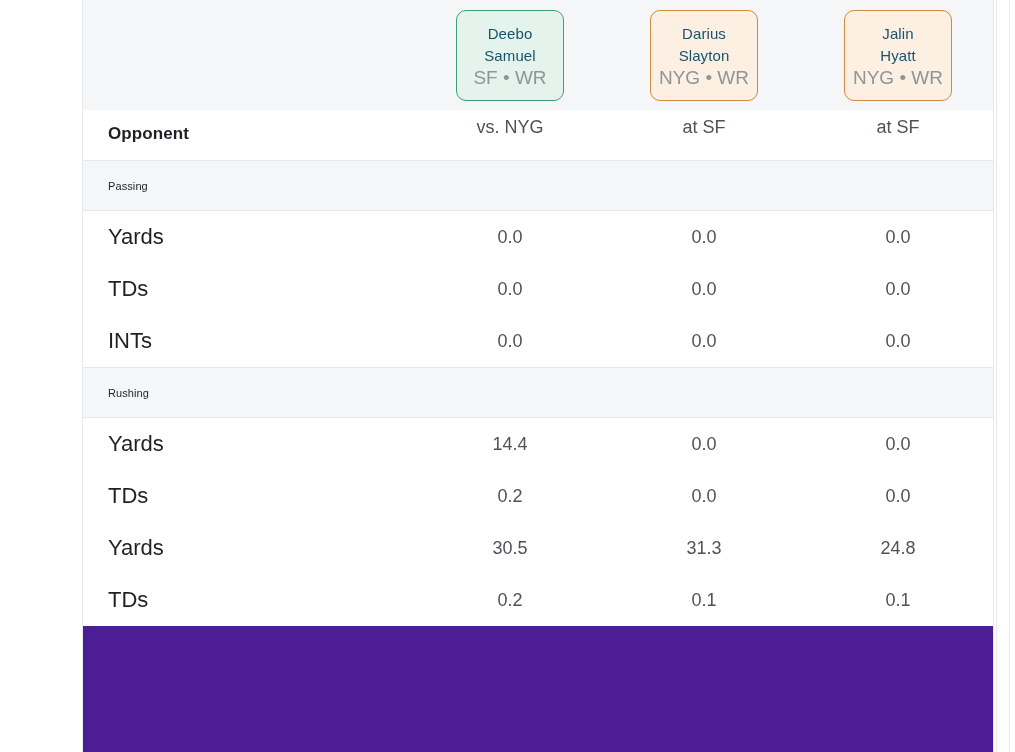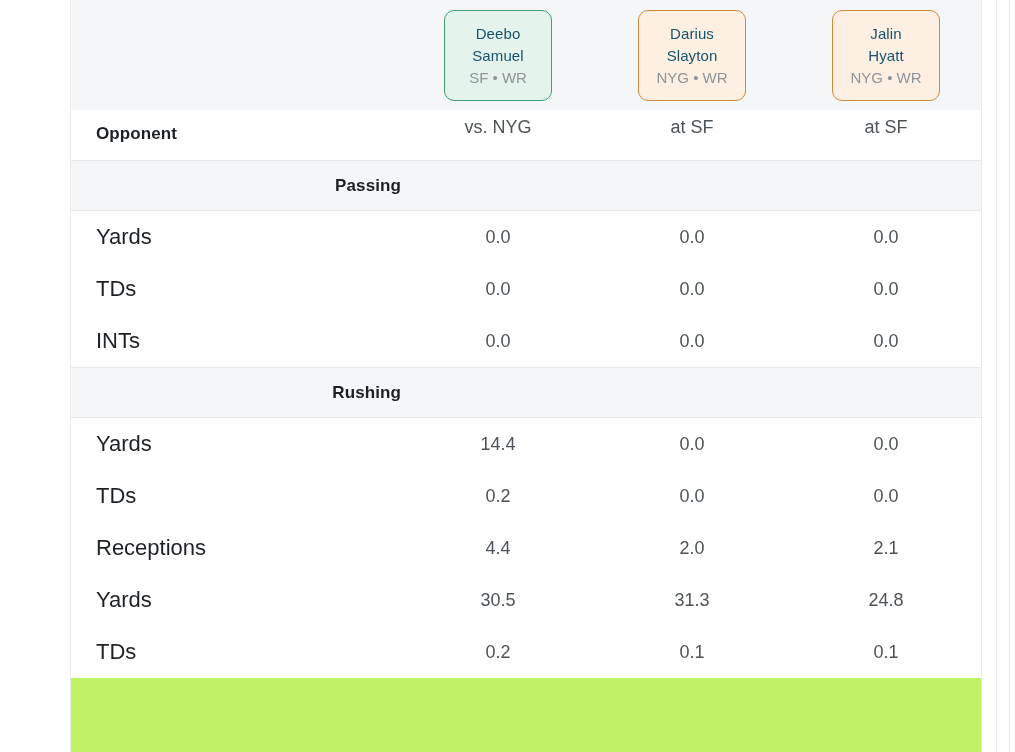--- a/index.html
+++ b/index.html
@@ -28,25 +28,25 @@
     width: 1px;
     height: 752px;
     background: #e9eaec;
   }
   .rule-a { left: 996px; }
   .rule-b { left: 1009px; }
 
   
   .compare-panel {
     position: absolute;
-    left: 70px;
+    left: 82px;
     top: 0;
     width: 912px;
     height: 752px;
-    background: #bef264;
+    background: #4c1d95;
     border-left: 1px solid #e9eaec;
     border-right: 1px solid #e9eaec;
     overflow: hidden;
   }
 
   table.compare {
     width: 100%;
     border-collapse: collapse;
     table-layout: fixed;
   }
@@ -97,21 +97,21 @@
     font-size: 15px;
     line-height: 22px;
     font-weight: 400;
     color: #17536b;
     text-align: center;
     letter-spacing: 0.1px;
   }
 
   .player-meta {
     margin-top: 2px;
-    font-size: 15px;
+    font-size: 19px;
     line-height: 18px;
     font-weight: 400;
     color: #8e9499;
     text-align: right;
     white-space: nowrap;
   }
 
   
   tr.summary-row { background: #ffffff; }
 
@@ -140,25 +140,24 @@
   tr.section-row td {
     background: #f5f6f7;
     border-top: 1px solid #e6e7e9;
     border-bottom: 1px solid #e6e7e9;
     height: 50px;
     vertical-align: middle;
   }
 
   tr.section-row td.section-title {
     padding-left: 25px;
-    font-size: 17px;
-    font-weight: 700;
+    font-size: 11px;
+    font-weight: 400;
     color: #1d2125;
     letter-spacing: 0.1px;
-    text-align: right;
   }
 
   
   tr.stat-row { background: #ffffff; }
 
   tr.stat-row td.cell-label {
     padding: 13px 0 13px 25px;
     font-size: 22px;
     font-weight: 400;
     color: #1d2125;
@@ -294,26 +293,20 @@
         </tr>
 
         <tr class="stat-row">
           <td class="cell-label">TDs</td>
           <td class="cell-value">0.2</td>
           <td class="cell-value">0.0</td>
           <td class="cell-value">0.0</td>
         </tr>
 
 
-        <tr class="stat-row">
-          <td class="cell-label">Receptions</td>
-          <td class="cell-value">4.4</td>
-          <td class="cell-value">2.0</td>
-          <td class="cell-value">2.1</td>
-        </tr>
 
         <tr class="stat-row">
           <td class="cell-label">Yards</td>
           <td class="cell-value">30.5</td>
           <td class="cell-value">31.3</td>
           <td class="cell-value">24.8</td>
         </tr>
 
         <tr class="stat-row">
           <td class="cell-label">TDs</td>

